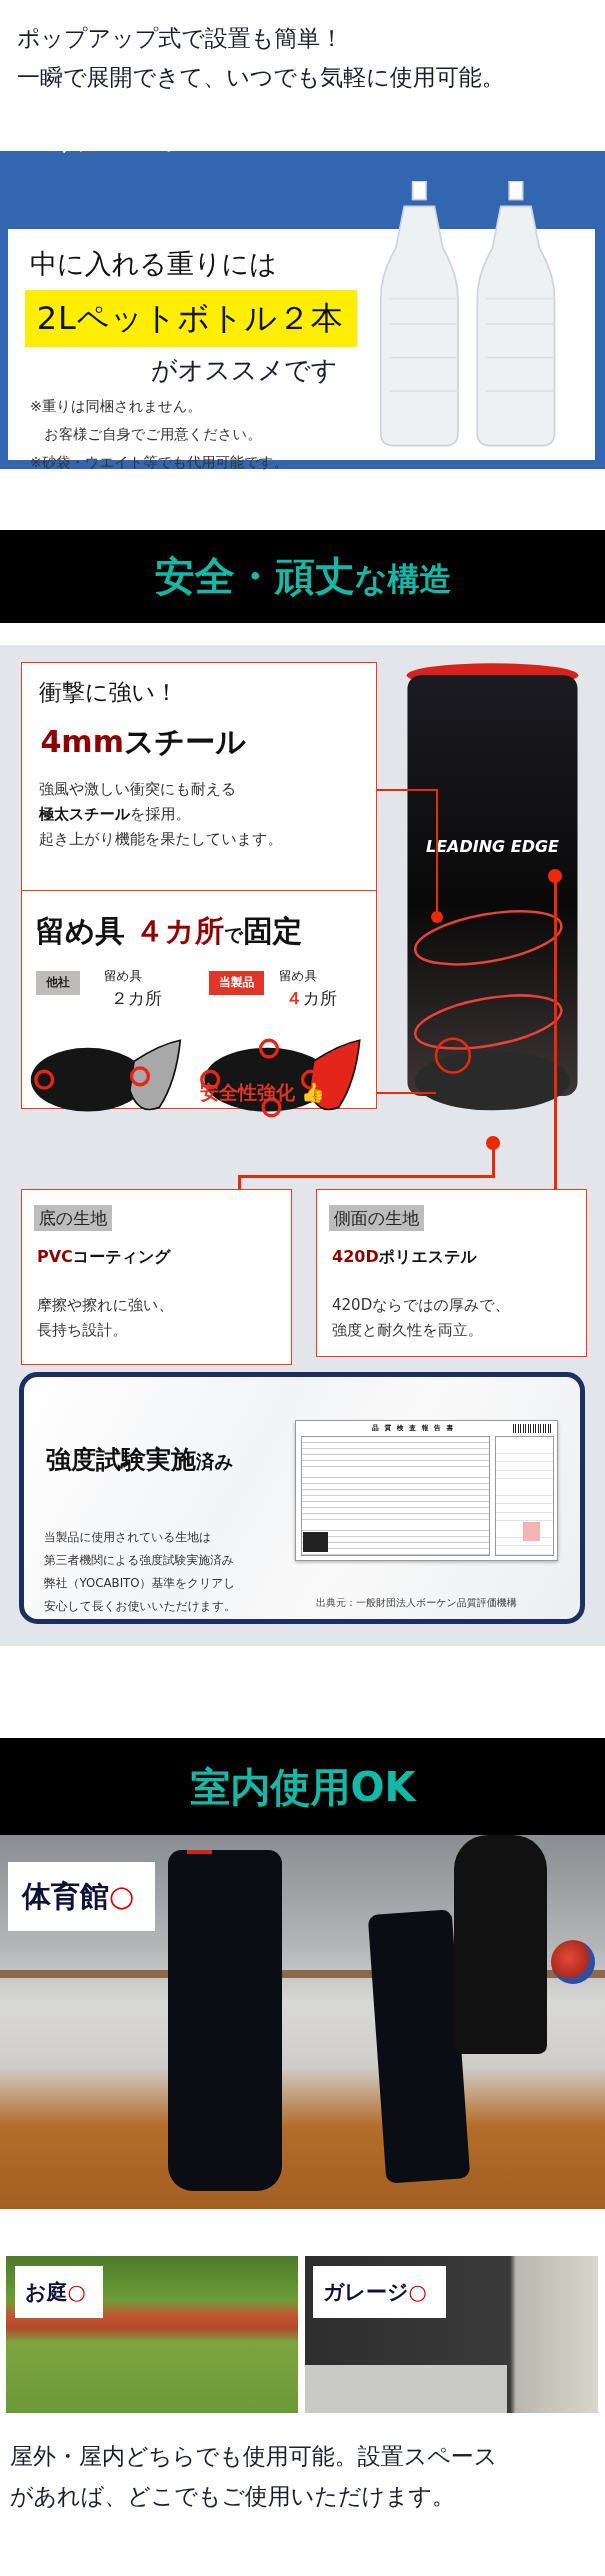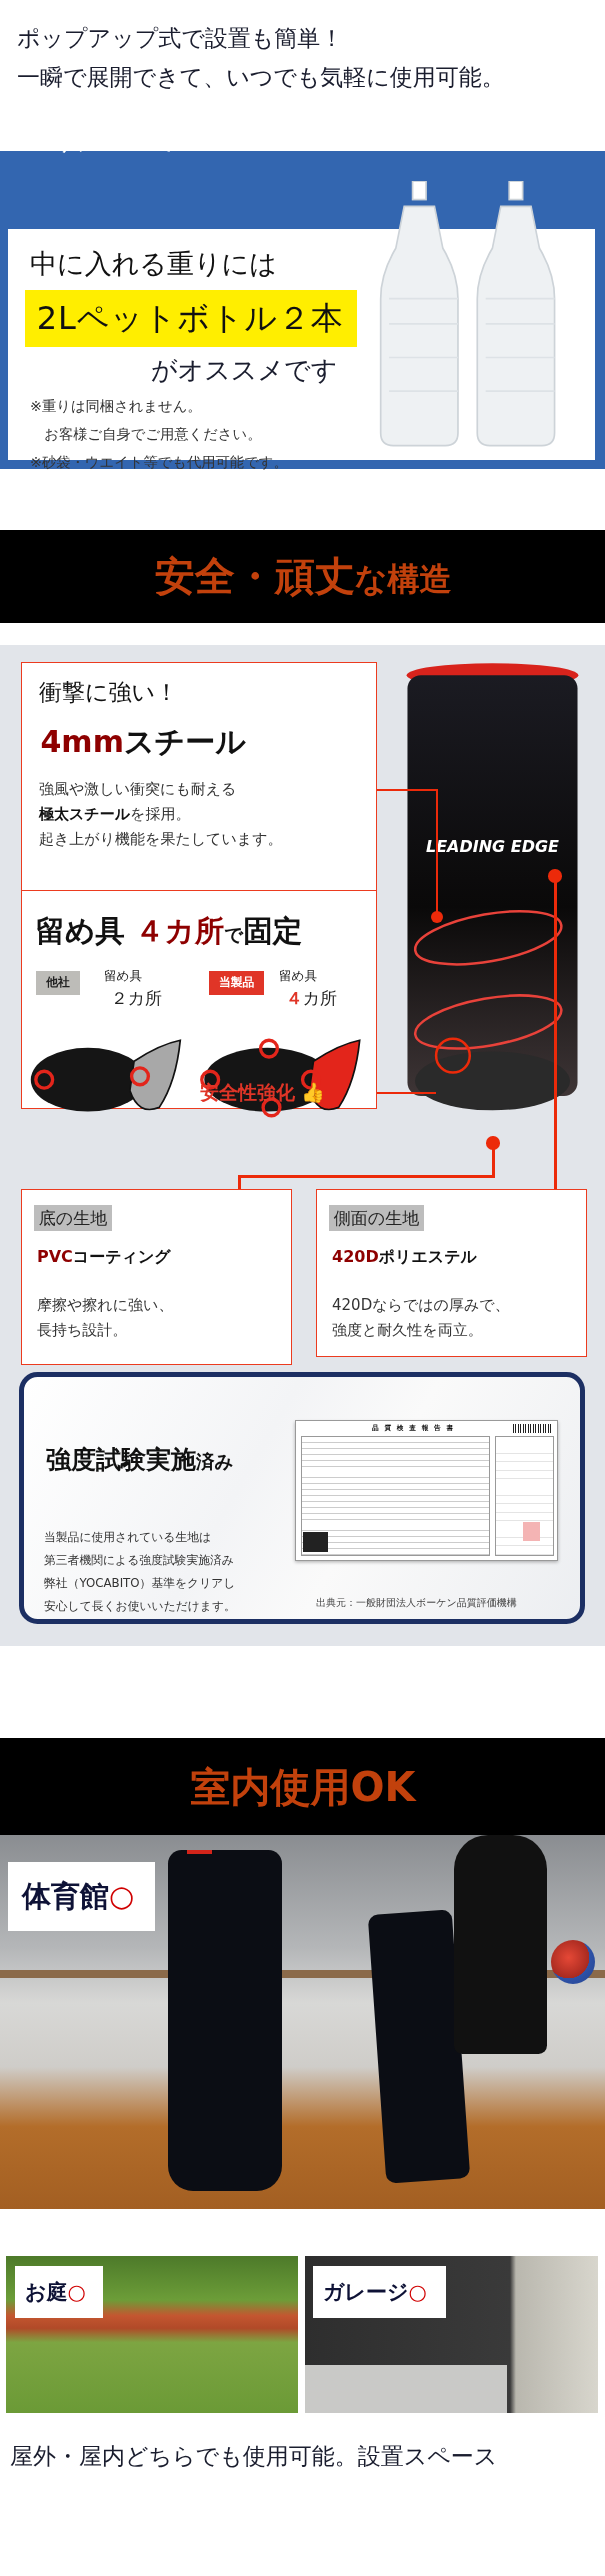--- a/index.html
+++ b/index.html
@@ -12,21 +12,21 @@
   .weight-title { left: 27px; top: 125px; color: #fff; font-size: 24.4px; }
   .blue-band { left: 0; top: 151px; width: 606px; height: 318px; background: #3366b0; }
   .white-card { left: 8.4px; top: 229px; width: 587px; height: 231px; background: #fff; }
   .w-lead { left: 30px; top: 187px; font-size: 27px; color: #111; }
   .w-highlight { left: 25px; top: 231px; width: 332px; height: 57px; background: #ffee00; font-size: 32px; line-height: 57px; padding-left: 11.8px; letter-spacing: 0.8px; color: #111; }
   .w-suffix { left: 151px; top: 286px; font-size: 26px; color: #1a1d2e; }
   .w-notes { left: 30px; top: 338px; font-size: 14.3px; line-height: 28px; color: #333; }
   .bottles { left: 379px; top: 168px; width: 210px; height: 269px; }
 
   
-  .sec-head { left: 0; width: 606px; height: 93px; background: #000; color: #c2410c; text-align: center; font-weight: bold; }
+  .sec-head { left: 0; width: 606px; height: 93px; background: #000; color: #14b8a6; text-align: center; font-weight: bold; }
   .sec-head.s1 { top: 530px; font-size: 40px; line-height: 93px; }
   .sec-head.s1 .small { font-size: 32px; }
   .sec-head.s2 { top: 1738px; height: 98px; font-size: 40px; line-height: 98px; }
 
   
   .struct-bg { left: 0; top: 645px; width: 606px; height: 1001px; background: #e2e5ea; }
   .rbox { background: #fff; border: 1.7px solid #ec3b1f; }
   .box1 { left: 21px; top: 662px; width: 356px; height: 245px; }
   .box1 .t1 { position: absolute; left: 17px; top: 13.5px; font-size: 23px; }
   .box1 .t2 { position: absolute; left: 18.5px; top: 59px; font-size: 30px; font-weight: bold; }
@@ -246,14 +246,15 @@
 
 <div class="abs garden"></div>
 <div class="abs label-box garden-label"><span>お庭</span><span class="o">○</span></div>
 <div class="abs garage">
   <div style="position:absolute;left:0;top:109px;width:202px;height:48px;background:#c9c9c7;"></div>
 </div>
 <div class="abs label-box garage-label"><span>ガレージ</span><span class="o">○</span></div>
 
 <div class="abs outro">
   <div>屋外・屋内どちらでも使用可能。設置スペース</div>
+  <div>があれば、どこでもご使用いただけます。</div>
 </div>
 
 
 </body></html>

